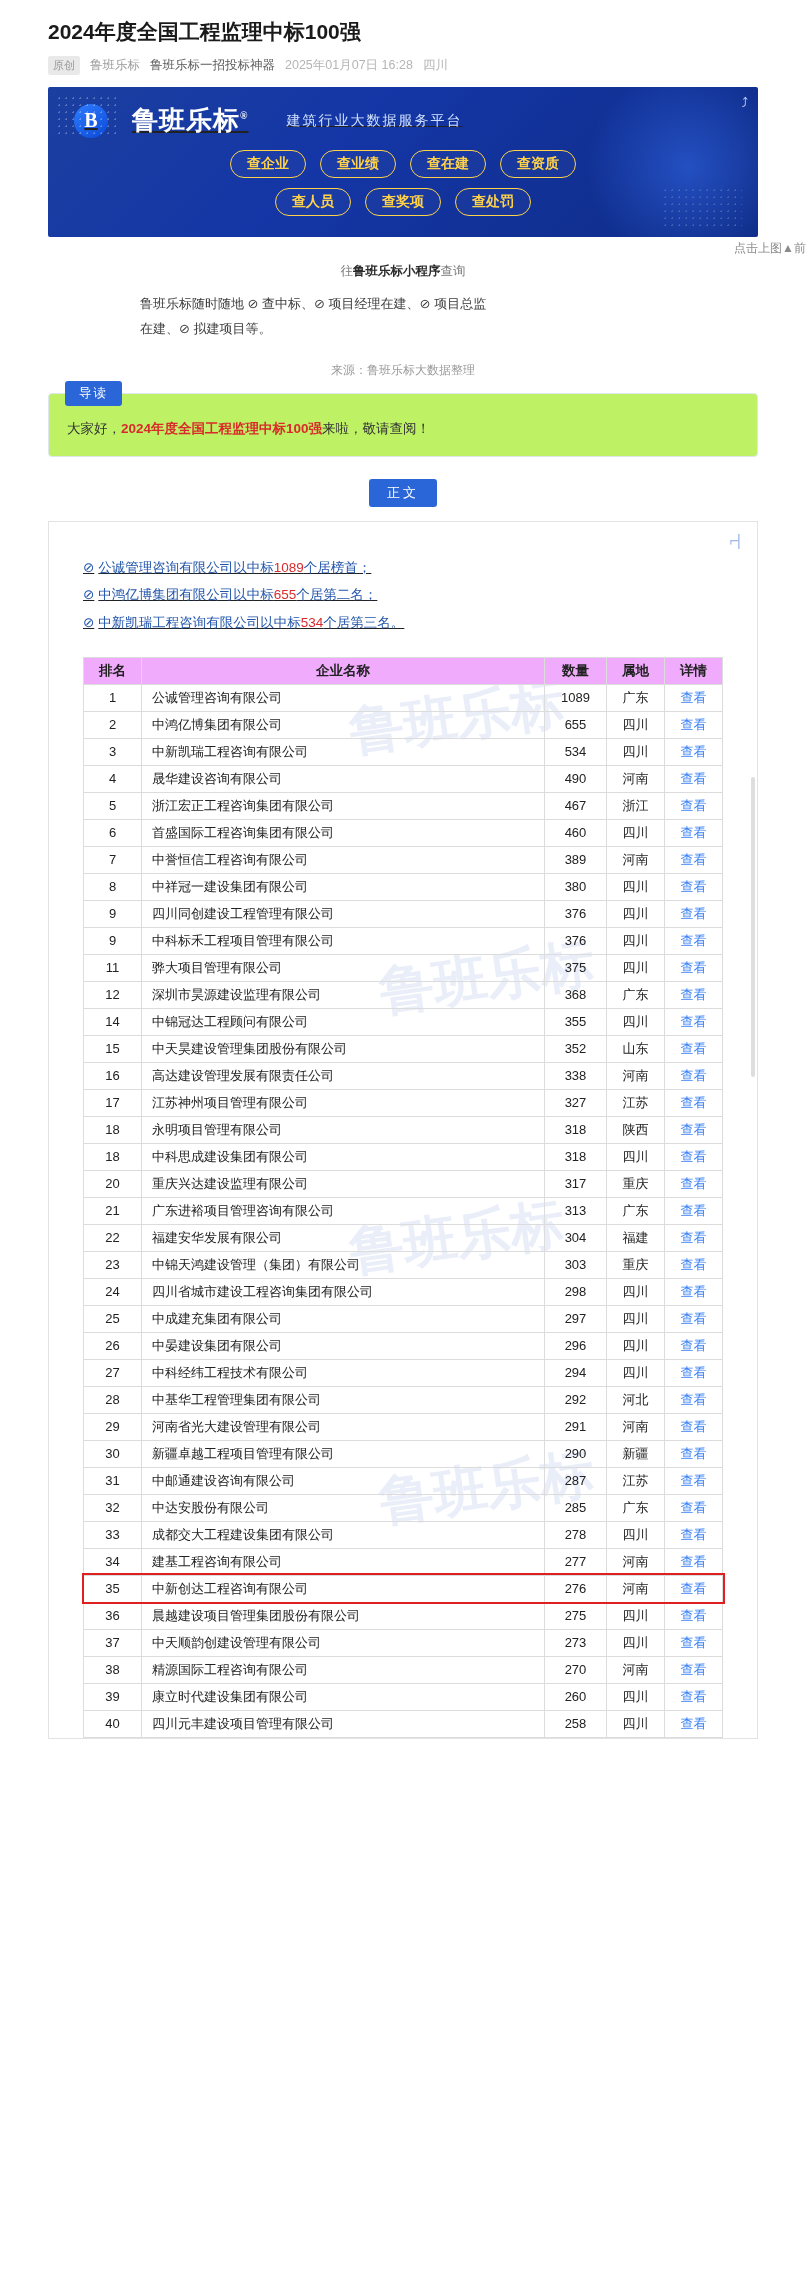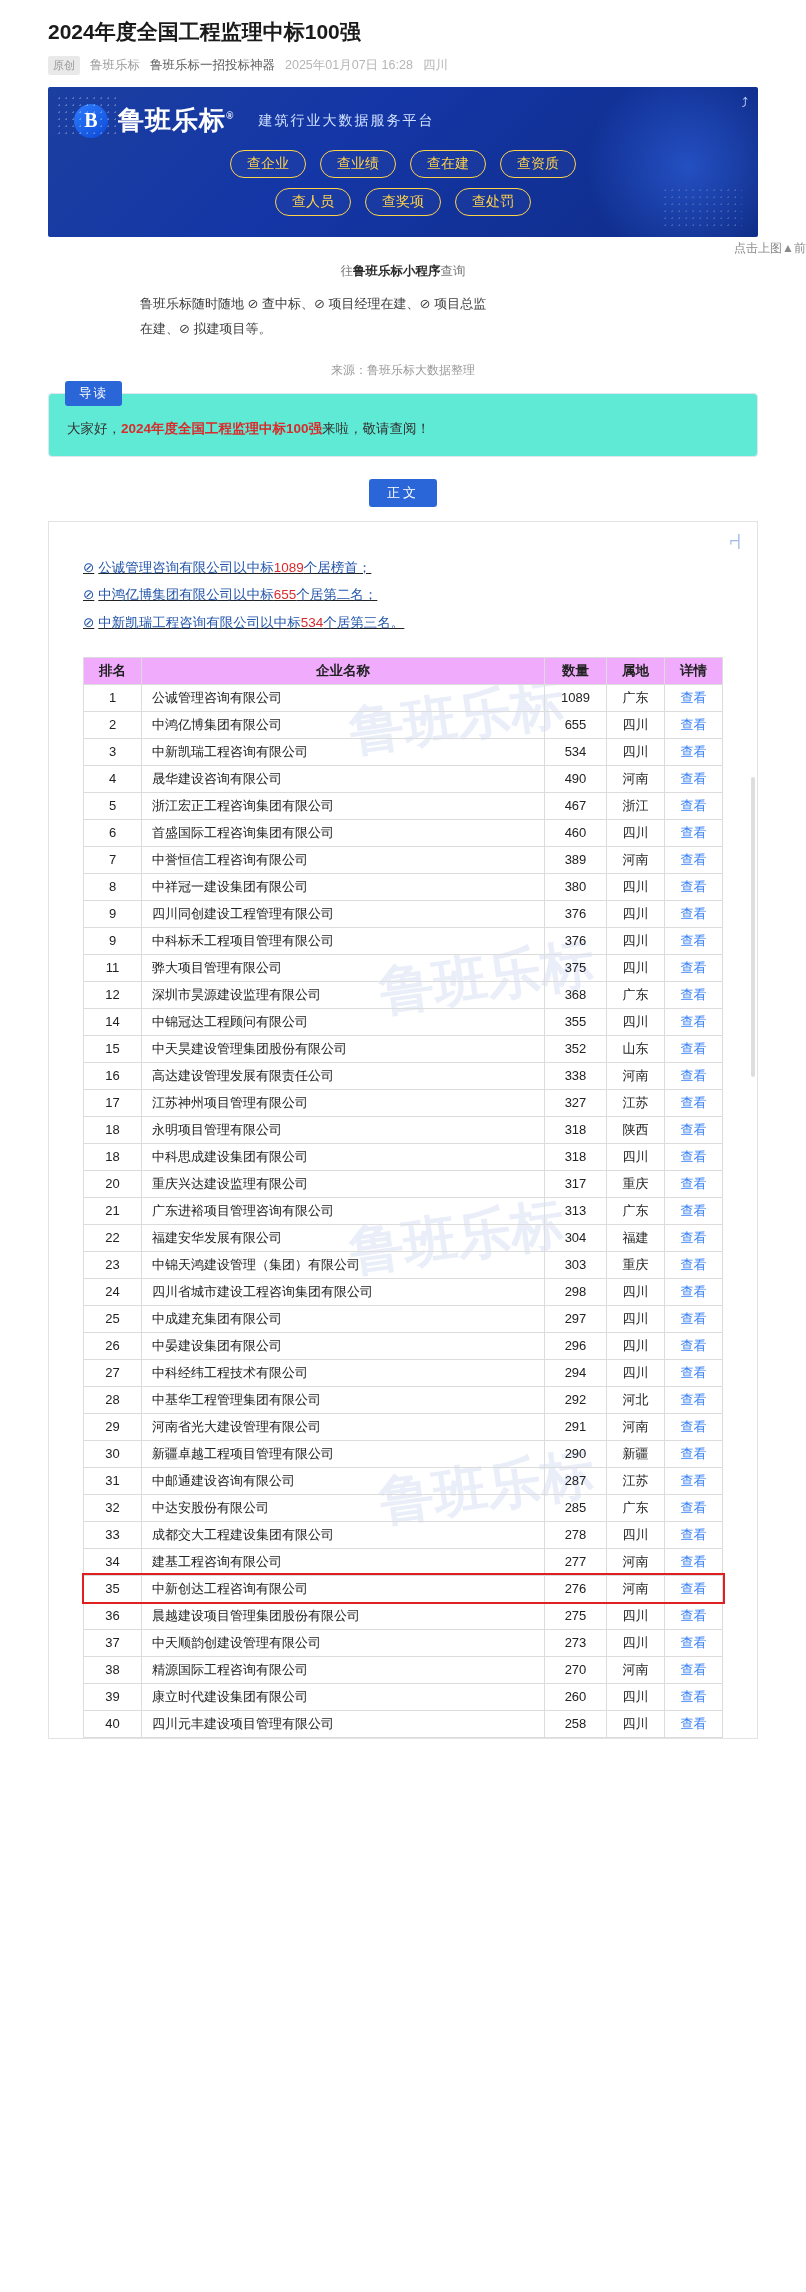--- a/index.html
+++ b/index.html
@@ -57,40 +57,41 @@
   .banner .dots2 {
     position:absolute; right:16px; bottom:10px; width:80px; height:40px;
     background-image: radial-gradient(rgba(255,255,255,.20) 1px, transparent 1px);
     background-size: 7px 7px;
   }
   .banner .glow {
     position:absolute; right:-40px; top:-30px; width:220px;height:220px;
     background: radial-gradient(circle, rgba(60,120,255,.45) 0%, rgba(20,54,166,0) 65%);
   }
   .logo-row {
-    display:flex; align-items:center; gap:10px;
+    display:flex; align-items:center; gap:24px;
     padding: 16px 0 0 26px;
+    text-decoration: underline;
   }
   .logo-mark {
     width: 34px; height: 34px; border-radius: 50%;
     background: linear-gradient(145deg,#2f7dff,#0b49d6);
     color:#fff; font-size: 20px; font-weight:bold;
     display:flex;align-items:center;justify-content:center;
     font-family: "Liberation Serif", serif;
   }
   .logo-text {
     color:#fff; font-size: 26px; font-weight: bold; letter-spacing: 1px;
     font-family: "Liberation Serif", serif;
   }
   .logo-text sup { font-size: 10px; vertical-align: super; }
   .logo-sub {
     color:#cfe0ff; font-size: 14px; margin-left: 14px; letter-spacing: 2px;
   }
   .pill-rows { margin-top: 12px; }
-  .pill-row { display:flex; justify-content:center; gap: 14px; margin-bottom: 10px; }
+  .pill-row { display:flex; justify-content:center; gap: 14px; margin-bottom: 10px; font-weight: bold; }
   .pill {
     border: 1px solid #ffd24a;
     color: #ffd24a;
     border-radius: 14px;
     font-size: 14px;
     padding: 4px 16px;
     background: rgba(255,255,255,0.03);
     white-space: nowrap;
   }
   .banner .share {
@@ -114,21 +115,21 @@
   .source {
     padding: 14px 48px 4px 48px;
     font-size: 12px; color: #9a9a9a; text-align: center;
   }
 
   
   .intro-wrap { padding: 10px 48px 0 48px; position: relative; }
   .intro-box {
     border: 1px solid #dfe6ef;
     border-radius: 4px;
-    background: #5eead4;
+    background: #bef264;
     padding: 26px 18px 18px 18px;
     position: relative;
     font-size: 13.5px;
     color:#333;
   }
   .intro-label {
     position:absolute; left: 16px; top: -13px;
     background:#2b66d9; color:#fff; font-size: 12.5px;
     padding: 4px 14px; border-radius: 3px; letter-spacing: 2px;
   }

